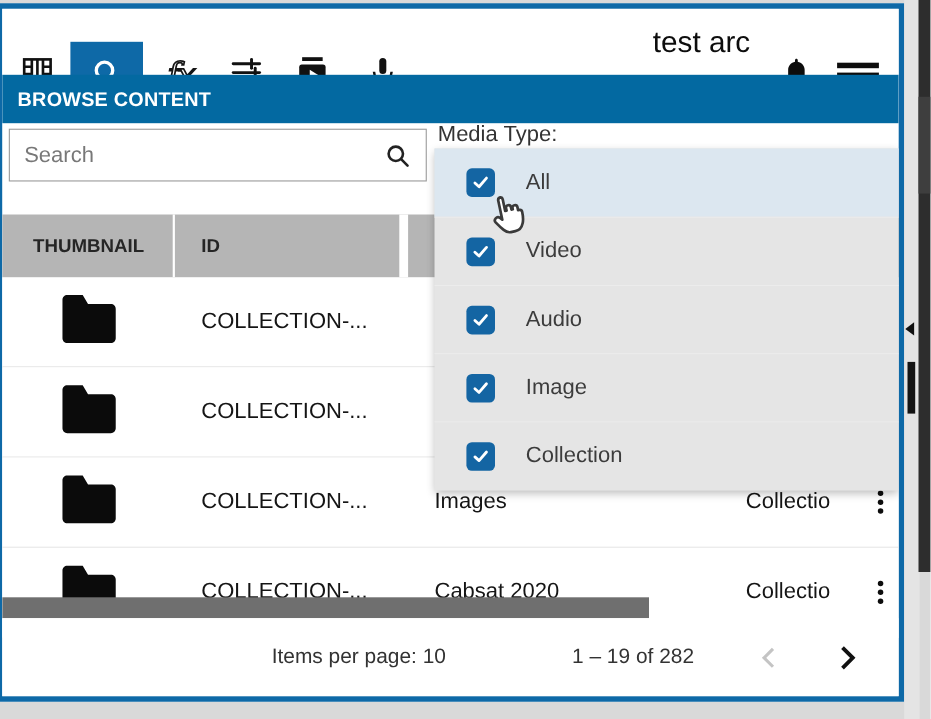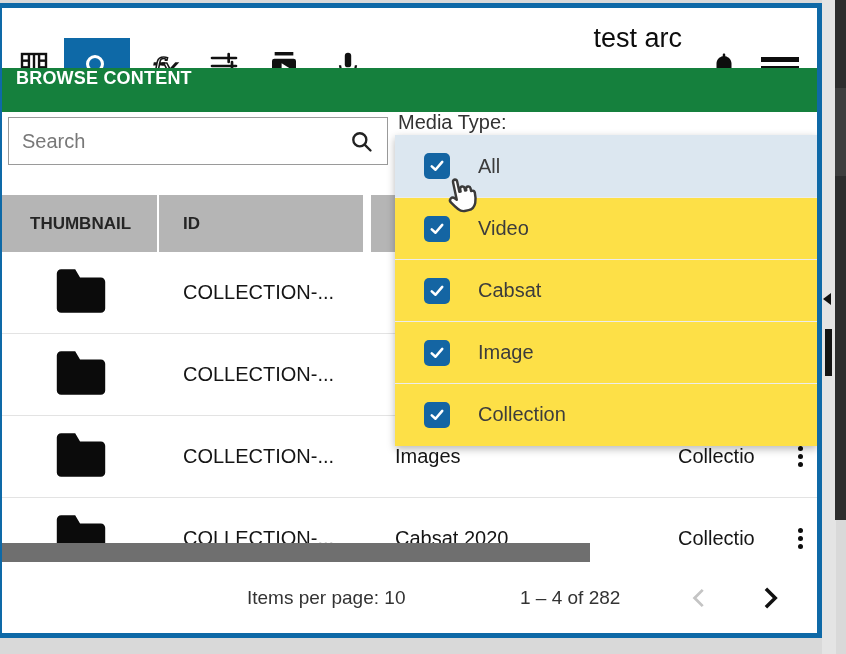--- a/index.html
+++ b/index.html
@@ -32,21 +32,21 @@
                 display:flex; align-items:center; justify-content:flex-end;
                 font-size:27px; color:#0d0d0d; }
   .tb-bell    { left:700px; width:44px; }
   .tb-burger  { left:752px; width:52px; }
   .burger-bars { display:flex; flex-direction:column; gap:4px; }
   .burger-bars span { display:block; width:38px; height:5px; background:#0d0d0d; }
   .fx-text { font-size:30px; font-style:italic; font-family:"DejaVu Serif", serif;
              color:#fff; -webkit-text-stroke:1.6px #151515; letter-spacing:-2px; }
   
   .browse-bar { position:absolute; left:0; top:60px; width:815px; height:44px;
-                background:#15803d; display:flex; align-items:flex-start; }
+                background:#0369a1; display:flex; align-items:center; }
   .browse-bar span { color:#fff; font-size:18px; font-weight:700; padding-left:14px; letter-spacing:.2px; }
   
   .search-box { position:absolute; left:6px; top:109px; width:380px; height:48px;
                 border:1px solid #9a9a9a; background:#fff;
                 display:flex; align-items:center; }
   .search-box .ph { flex:1; padding-left:13px; font-size:20px; color:#787878; }
   .search-box svg { margin-right:12px; }
   
   .media-label { position:absolute; left:396px; top:103px; font-size:20px; color:#333; z-index:1; }
   
@@ -72,21 +72,21 @@
   .pagination { position:absolute; left:0; top:554px; width:815px; height:71px;
                 background:#fff; z-index:6; font-size:19px; color:#333;text-align:right; }
   .pg-items { position:absolute; left:245px; top:25px; }
   .pg-range { position:absolute; left:518px; top:25px; }
   .pg-prev  { position:absolute; left:678px; top:16px; width:40px; height:40px;
               display:flex; align-items:center; justify-content:center; }
   .pg-next  { position:absolute; left:748px; top:16px; width:40px; height:40px;
               display:flex; align-items:center; justify-content:center; cursor:pointer; }
   
   .dropdown { position:absolute; left:393px; top:127px; width:422px; height:311px;
-              background:#fde047; box-shadow:0 3px 8px rgba(0,0,0,.28); z-index:10; }
+              background:#e5e5e5; box-shadow:0 3px 8px rgba(0,0,0,.28); z-index:10; }
   .dd-item { height:62px; display:flex; align-items:center; padding-left:29px; cursor:pointer; }
   .dd-item + .dd-item { border-top:1px solid #ececec; }
   .dd-item.hl { background:#dce7f0; }
   .dd-check { width:26px; height:26px; border-radius:5px; background:#1465a3;
               display:flex; align-items:center; justify-content:center; flex:0 0 auto; }
   .dd-label { margin-left:28px; font-size:20px; color:#3c3c3c; }
   
   .cursor { position:absolute; left:438px; top:166px; z-index:12; transform:rotate(-12deg); }
   
   .right-track { position:absolute; left:822px; top:0; width:14px; height:654px; background:#e4e4e4; }
@@ -270,21 +270,21 @@
     </div>
   </div>
 
   <div class="hscroll-thumb"></div>
 
   <div class="pagination">
     <span class="pg-items">
       <span>Items per page:</span>
       <span>10</span>
     </span>
-    <span class="pg-range">1 – 4 of 282</span>
+    <span class="pg-range">1 – 19 of 282</span>
     <span class="pg-prev">
       <svg width="26" height="26" viewBox="0 0 24 24" fill="none" stroke="#c4c4c4" stroke-width="2.6">
           <polyline points="14.5,4.5 7,12 14.5,19.5"></polyline>
         </svg>
     </span>
     <span class="pg-next">
       <svg width="28" height="28" viewBox="0 0 24 24" fill="none" stroke="#111" stroke-width="3">
           <polyline points="8.5,4 16.5,12 8.5,20"></polyline>
         </svg>
     </span>
@@ -306,21 +306,21 @@
           </svg>
       </span>
       <span class="dd-label">Video</span>
     </div>
     <div class="dd-item">
       <span class="dd-check">
         <svg width="18" height="18" viewBox="0 0 24 24" fill="none" stroke="#fff" stroke-width="3.4" stroke-linecap="round" stroke-linejoin="round">
             <polyline points="5,12.5 10,17 19,6.5"></polyline>
           </svg>
       </span>
-      <span class="dd-label">Cabsat</span>
+      <span class="dd-label">Audio</span>
     </div>
     <div class="dd-item">
       <span class="dd-check">
         <svg width="18" height="18" viewBox="0 0 24 24" fill="none" stroke="#fff" stroke-width="3.4" stroke-linecap="round" stroke-linejoin="round">
             <polyline points="5,12.5 10,17 19,6.5"></polyline>
           </svg>
       </span>
       <span class="dd-label">Image</span>
     </div>
     <div class="dd-item">

